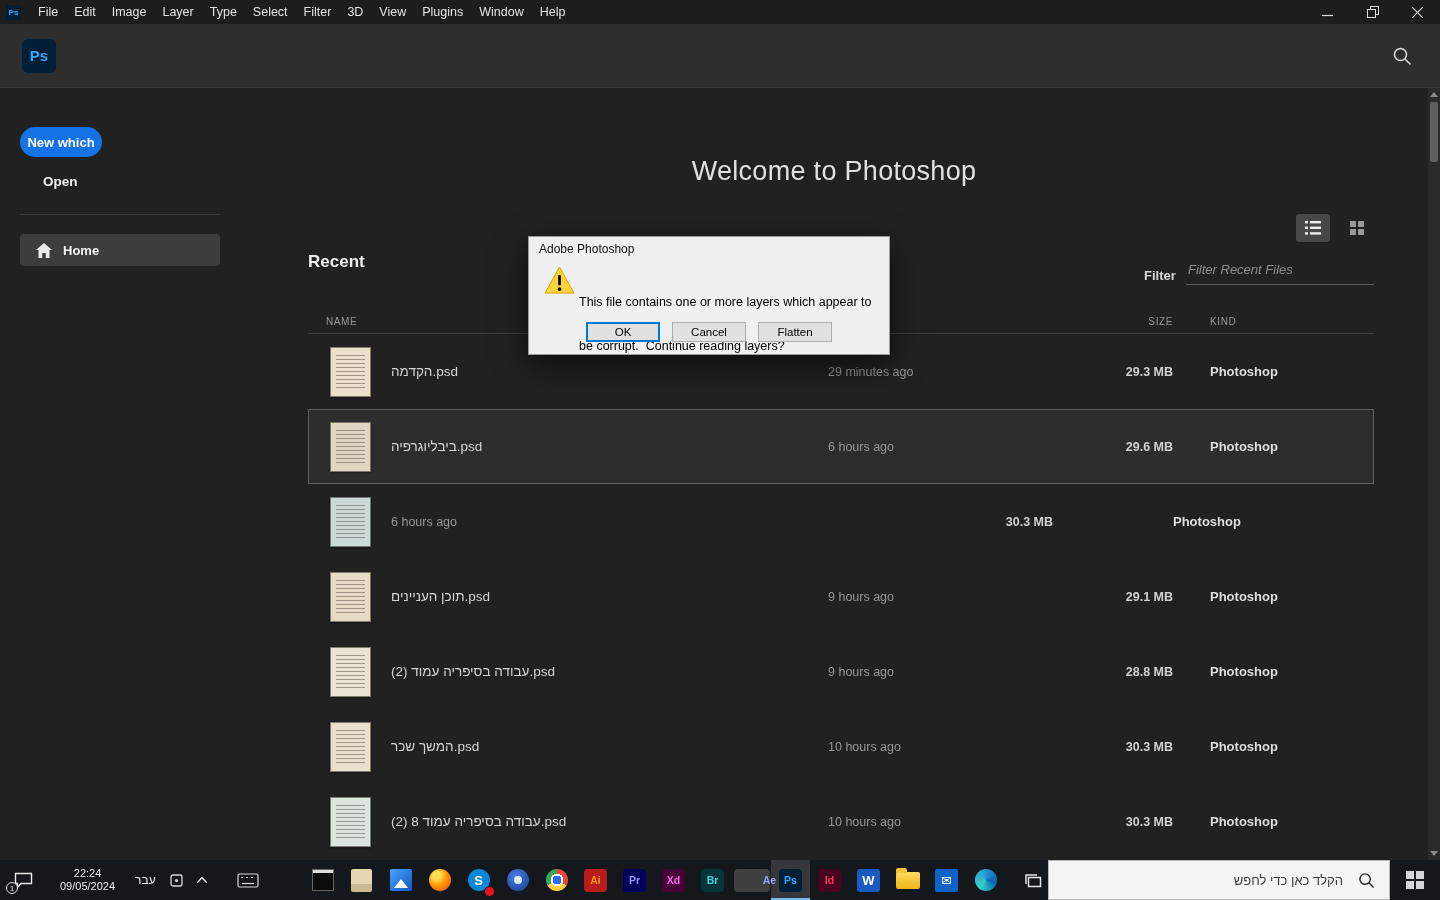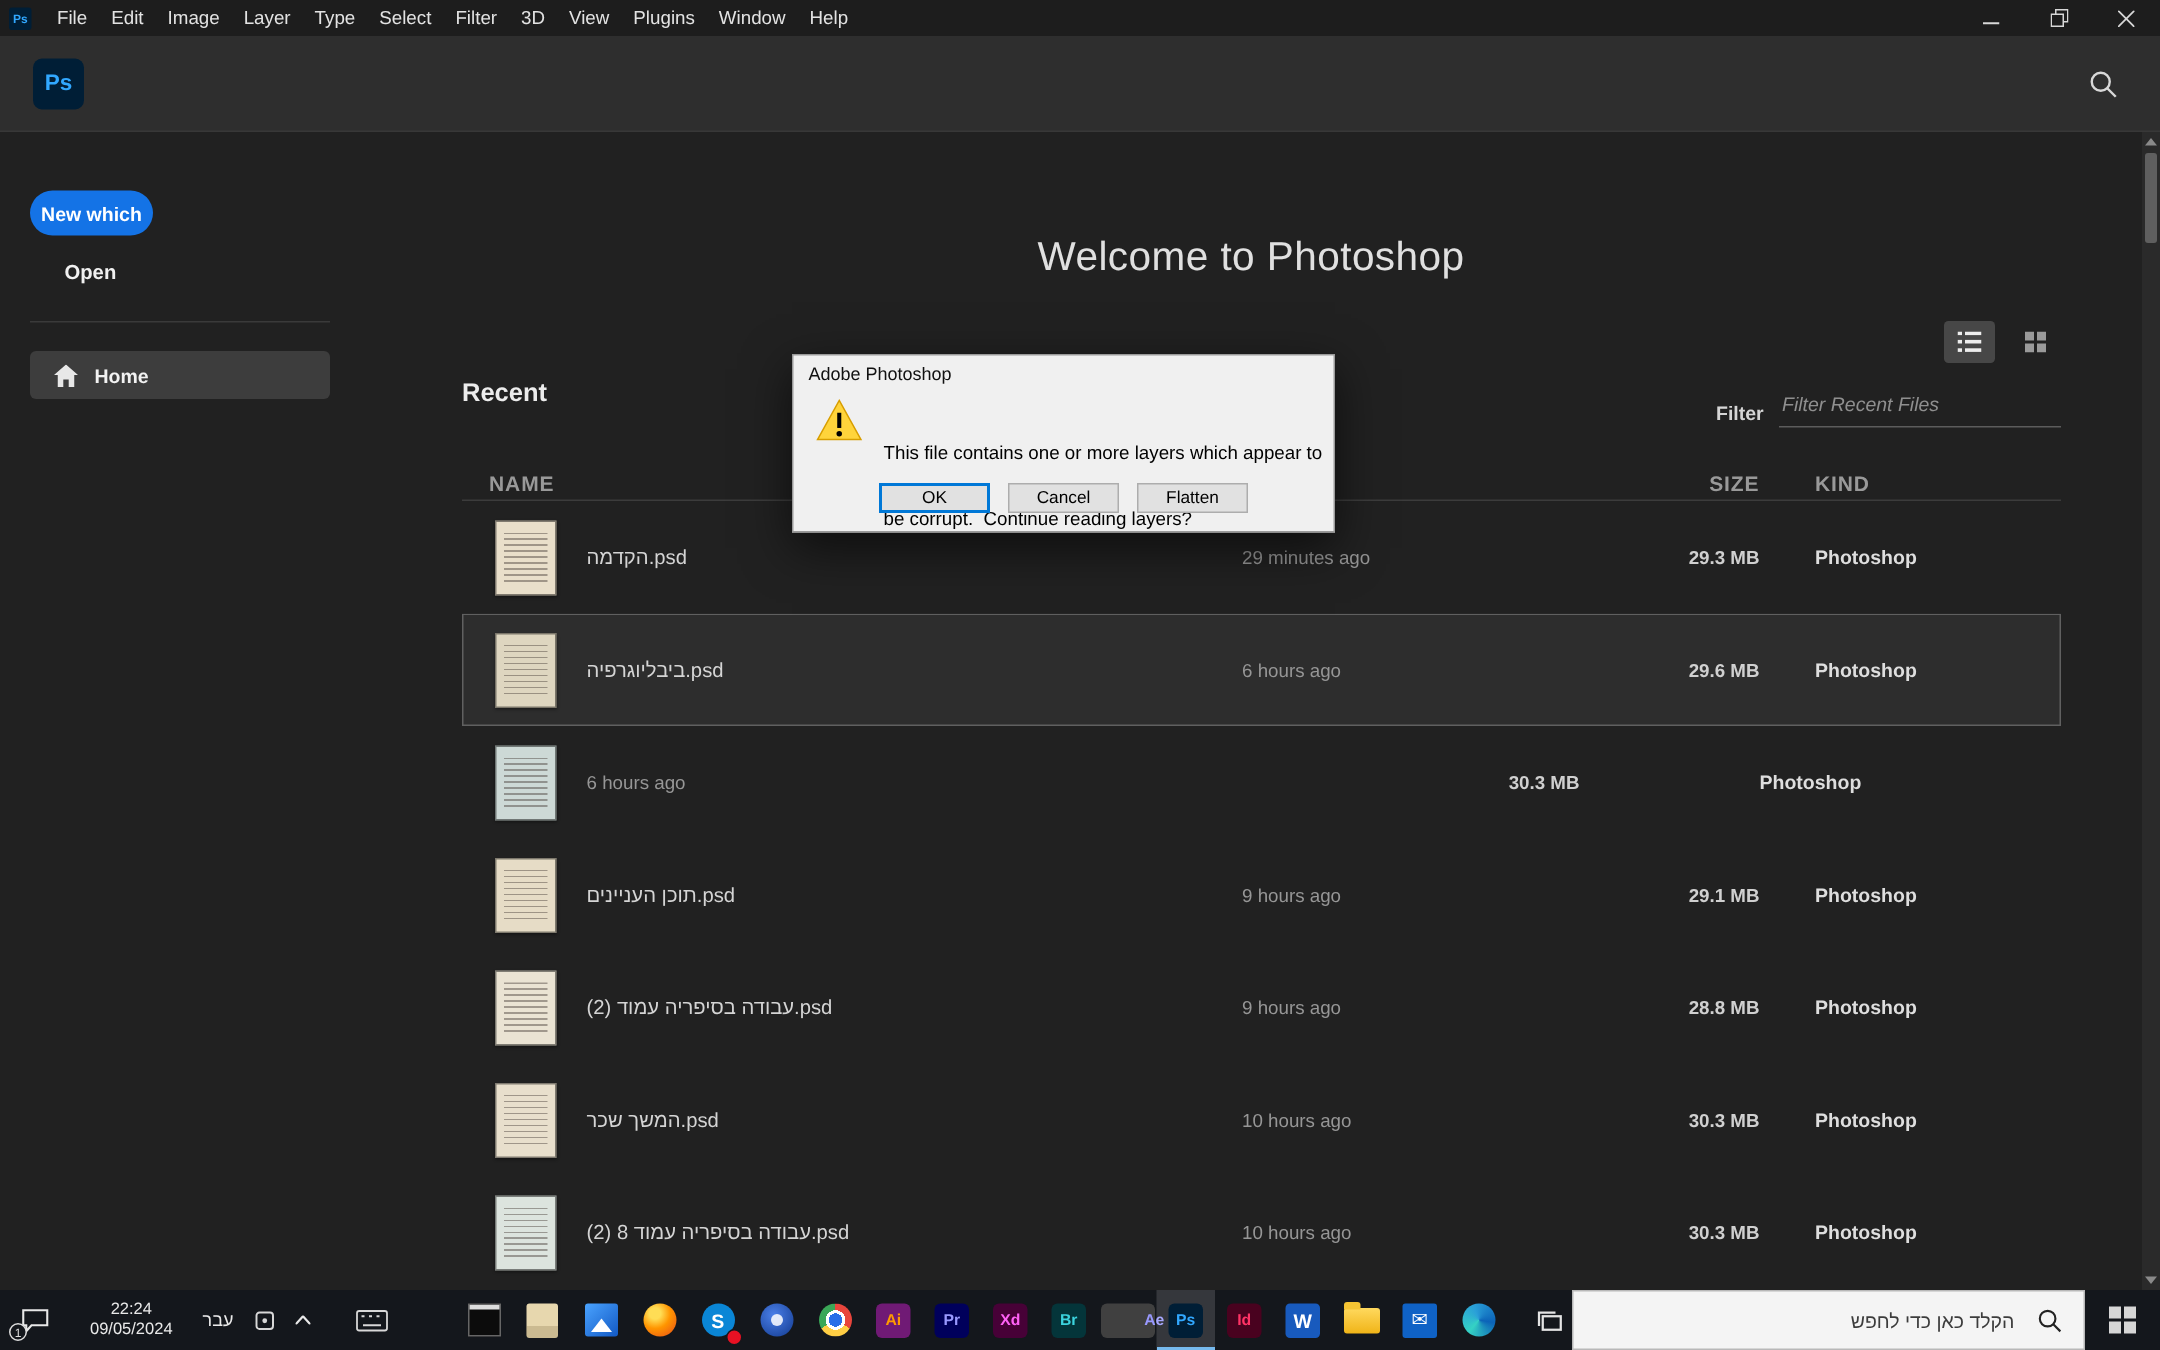--- a/index.html
+++ b/index.html
@@ -42,21 +42,21 @@
   .toggle { width:34px; height:28px; display:flex; align-items:center; justify-content:center; border-radius:3px; }
   .toggle.active { background:#474747; }
   .filter-label { position:absolute; top:180px; left:904px; font-size:13px; font-weight:bold; color:#d6d6d6; }
   .filter-input { position:absolute; top:170px; left:946px; width:188px; background:transparent; border:none;
     border-bottom:1px solid #5c5c5c; color:#ddd; font-size:13px; font-style:italic; padding:4px 2px 7px 2px; outline:none;
     font-family:"Liberation Sans","DejaVu Sans",sans-serif; }
   .filter-input::placeholder { color:#8f8f8f; font-style:italic; }
 
   .files-table { position:absolute; top:222px; left:68px; right:54px; }
   .thead { display:grid; grid-template-columns:520px 225px 120px 37px 1fr; height:24px; align-items:center;
-    border-bottom:1px solid #3c3c3c; color:#999; font-size:14px; font-weight:bold; letter-spacing:.6px; }
+    border-bottom:1px solid #3c3c3c; color:#999; font-size:10px; font-weight:normal; letter-spacing:.6px; }
   .thead .h-name { padding-left:18px; }
   .thead .h-size { text-align:right; }
   .row { display:grid; grid-template-columns:83px 437px 225px 120px 37px 1fr; height:75px; align-items:center; }
   .row.selected { background:#2d2d2d; box-shadow:inset 0 0 0 1px #606060; }
   .thumb { margin-left:22px; width:41px; height:50px; border:1px solid rgba(0,0,0,.45); position:relative;
     box-shadow:0 1px 2px rgba(0,0,0,.4); }
   .thumb-lines { position:absolute; top:7px; bottom:6px; left:5px; right:5px;
     background:repeating-linear-gradient(180deg, rgba(70,60,55,.45) 0 1px, transparent 1px 4px); }
   .c-name { color:#d4d4d4; font-size:13.5px; padding-right:10px; overflow:hidden; white-space:nowrap; }
   .c-opened { color:#969696; font-size:12.5px; }
@@ -67,21 +67,21 @@
   .vscroll { position:absolute; top:88px; right:0; bottom:0; width:12px; background:#2a2a2a; }
   .sb-arrow { position:absolute; left:2px; width:0; height:0; border-left:4px solid transparent; border-right:4px solid transparent; }
   .sb-arrow.up { top:4px; border-bottom:5px solid #8a8a8a; }
   .sb-arrow.down { bottom:4px; border-top:5px solid #8a8a8a; }
   .sb-thumb { position:absolute; top:14px; left:2px; width:8px; height:60px; background:#5f5f5f; border-radius:2px; }
 
   
   .dialog { position:absolute; left:528px; top:236px; width:362px; height:119px; background:#f0f0f0;
     border:1px solid #9a9a9a; box-shadow:0 10px 30px rgba(0,0,0,.6); z-index:40; }
   .dlg-title { padding:5px 0 0 10px; font-size:12px; color:#111; }
-  .dlg-body { display:flex; padding:10px 0 0 15px; gap:14px; align-items:flex-start; }
+  .dlg-body { display:flex; padding:10px 0 0 15px; gap:4px; align-items:flex-start; }
   .dlg-msg { font-size:12.5px; line-height:14.5px; color:#000; white-space:pre-wrap; }
   .dlg-buttons { position:absolute; left:0; right:0; bottom:12px; display:flex; justify-content:center; gap:12px; }
   .dlg-btn { width:74px; height:20px; background:#e1e1e1; border:1px solid #adadad; color:#000; font-size:11.5px;
     display:flex; align-items:center; justify-content:center; font-family:"Liberation Sans","DejaVu Sans",sans-serif; }
   .dlg-btn.primary { border:2px solid #0078d7; }
 
   
   .taskbar { position:absolute; left:0; right:0; bottom:0; height:40px; background:#14171c; z-index:50; }
   .tray { position:absolute; left:0; top:0; height:40px; display:flex; align-items:center; padding-left:12px; }
   .tray-chat { position:relative; width:22px; height:22px; display:flex; align-items:center; justify-content:center; }
@@ -90,21 +90,21 @@
   .clock { margin-left:26px; text-align:center; color:#e9e9e9; font-size:11px; line-height:13px; }
   .lang { margin-left:20px; color:#e9e9e9; font-size:12px; }
   .tray-ic { margin-left:14px; display:flex; align-items:center; justify-content:center; }
 
   .apps { position:absolute; left:303px; top:0; height:40px; display:flex; }
   .task { width:39px; height:40px; display:flex; align-items:center; justify-content:center; position:relative; }
   .task.active { background:rgba(255,255,255,.14); box-shadow:inset 0 -2px 0 #76b9ed; }
   .task.tv-gap { margin-left:8px; }
   .adobe { width:23px; height:23px; border-radius:4px; display:flex; align-items:center; justify-content:center;
     font-size:10.5px; font-weight:bold; }
-  .ic-ai { background:#701a75; color:#ff9a00; }
+  .ic-ai { background:#b91c1c; color:#ff9a00; }
   .ic-pr { background:#00005b; color:#9999ff; }
   .ic-xd { background:#470137; color:#ff61f6; }
   .ic-br { background:#04353a; color:#3cd3de;text-align:right; }
   .ic-ae { background:#404040; color:#9999ff;padding-left:36px; }
   .ic-ps { background:#001e36; color:#31a8ff; }
   .ic-id { background:#49021f; color:#ff3366; }
   .ic-word { width:23px; height:23px; border-radius:3px; background:#185abd; color:#fff; font-size:13px; font-weight:bold;
     display:flex; align-items:center; justify-content:center; }
   .ic-cmd { width:22px; height:22px; background:#0c0c0c; border:1px solid #666; position:relative; }
   .ic-cmd::before { content:""; position:absolute; top:0; left:0; right:0; height:3px; background:#ddd; }

